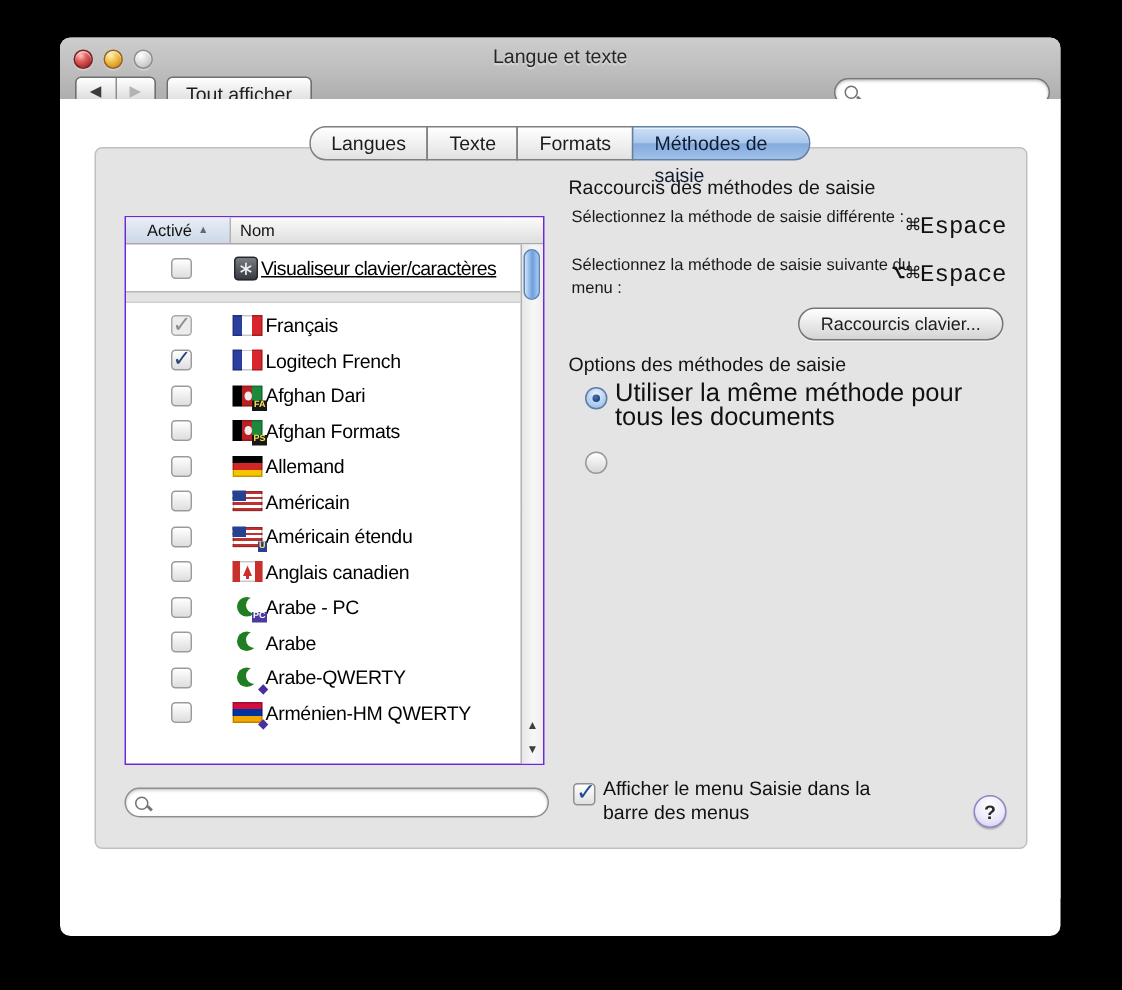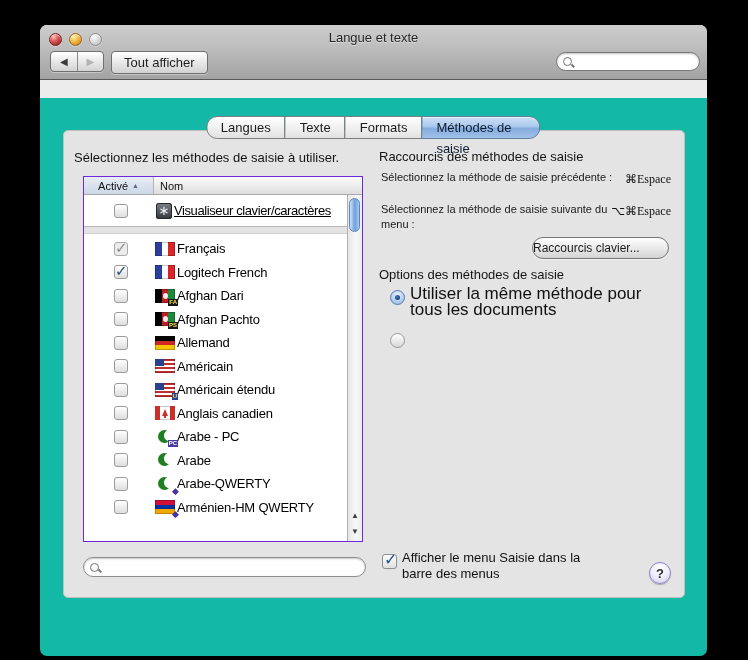--- a/index.html
+++ b/index.html
@@ -26,21 +26,21 @@
   .seg.fwd{color:#b3b3b3;}
   .tbtn{position:absolute;left:71px;top:4px;height:21px;padding:0 12px;border:1px solid #6f6f6f;border-radius:4px;
         background:linear-gradient(#ffffff,#d2d2d2);font-size:13px;color:#1e1e1e;display:flex;align-items:center;
         box-shadow:0 1px 0 rgba(255,255,255,.35);}
   .tsearch{position:absolute;right:7px;top:5px;width:144px;height:19px;border:1px solid #767676;border-radius:10px;
            background:#fff;box-shadow:inset 0 1px 2px rgba(0,0,0,.25);display:flex;align-items:center;box-sizing:border-box;}
   .mag{width:7px;height:7px;border:1.5px solid #737373;border-radius:50%;position:relative;margin:0 4px 0 6px;flex:0 0 auto;}
   .mag::after{content:"";position:absolute;width:4px;height:1.5px;background:#737373;right:-3.5px;bottom:-1px;transform:rotate(45deg);}
   .tsearch input,.lsearch input{border:none;outline:none;background:transparent;flex:1;font-size:12px;min-width:0;font-family:inherit;}
   
-  .content{position:absolute;left:0;top:73px;width:100%;height:558px;background:#14b8a6;border-radius:0 0 7px 7px;}
+  .content{position:absolute;left:0;top:41px;width:100%;height:558px;background:#ffffff;border-radius:0 0 7px 7px;}
   .tabs{position:absolute;top:18px;left:50%;transform:translateX(-50%);display:flex;z-index:3;}
   .tab{height:23px;line-height:21px;padding:0 14px;border:1px solid #7f7f7f;background:linear-gradient(#ffffff,#e2e2e2);
        font-size:13px;color:#1c1c1c;margin-left:-1px;box-sizing:border-box;}
   .tab:first-child{border-radius:11px 0 0 11px;}
   .tab:last-child{border-radius:0 11px 11px 0;}
   .tab.selected{background:linear-gradient(#cde0f7 0%,#a9c7ec 48%,#84abdd 52%,#9fc0ea 100%);border-color:#64809f;
                 box-shadow:inset 0 1px 0 rgba(255,255,255,.55);color:#0e1c30;}
   .tabbox{position:absolute;left:23px;top:32px;width:622px;height:468px;background:#e4e4e4;border:1px solid #c0c0c0;
           border-radius:5px;box-sizing:border-box;}
   .instruction{position:absolute;left:10px;top:19px;font-size:13px;color:#141414;}
@@ -94,23 +94,23 @@
   .thumb{position:absolute;left:1px;top:3px;width:11px;height:34px;border-radius:6px;border:1px solid #5e85ba;box-sizing:border-box;
          background:linear-gradient(90deg,#cfe3f8,#6d9fdd 55%,#a9cbf0);}
   .arrows{position:absolute;left:0;right:0;bottom:2px;}
   .sarrow{height:16px;display:flex;align-items:center;justify-content:center;font-size:8px;color:#3e3e3e;}
   
   .lsearch{position:absolute;left:19px;top:426px;width:283px;height:20px;border:1px solid #8e8e8e;border-radius:10px;
            background:#fff;box-shadow:inset 0 1px 2px rgba(0,0,0,.22);display:flex;align-items:center;box-sizing:border-box;}
   
   .rtitle{position:absolute;left:315px;font-size:13px;color:#141414;}
   .srow-label{position:absolute;left:317px;width:232px;font-size:11px;line-height:15px;color:#1a1a1a;}
-  .srow-code{position:absolute;right:13px;font-size:12px;color:#111;font-family:Liberation Serif, serif;}
+  .srow-code{position:absolute;right:13px;font-size:16px;color:#111;font-family:Liberation Mono, monospace;}
   .kbbtn{position:absolute;left:468px;top:106px;width:137px;height:22px;border:1px solid #757575;border-radius:11px;
-         background:linear-gradient(#ffffff,#d4d4d4);font-size:12px;color:#1b1b1b;display:flex;align-items:center;justify-content:flex-start;
+         background:linear-gradient(#ffffff,#d4d4d4);font-size:12px;color:#1b1b1b;display:flex;align-items:center;justify-content:center;
          box-shadow:0 1px 0 rgba(255,255,255,.5);box-sizing:border-box;}
   .radio{position:absolute;left:326px;width:15px;height:15px;border-radius:50%;border:1px solid #989898;box-sizing:border-box;
          background:linear-gradient(#ffffff,#d7d7d7);}
   .radio.on{background:radial-gradient(circle at 50% 30%,#eaf2fc 0%,#b5d0f2 55%,#8fb5e6 100%);border-color:#5d7ca8;}
   .radio.on::after{content:"";position:absolute;left:4px;top:4px;width:5px;height:5px;border-radius:50%;
                    background:radial-gradient(circle at 40% 35%,#4673b5,#10305e);}
   .rlabel{position:absolute;left:346px;width:258px;font-size:17px;line-height:16px;color:#111;}
   
   .fcheck{position:absolute;left:318px;top:423px;width:15px;height:15px;border:1px solid #8f8f8f;border-radius:3px;
           background:linear-gradient(#ffffff,#e0e0e0);box-sizing:border-box;}
@@ -154,21 +154,20 @@
 
     <div class="content">
       <div class="tabs">
         <div class="tab"><span>Langues</span></div>
         <div class="tab"><span>Texte</span></div>
         <div class="tab"><span>Formats</span></div>
         <div class="tab selected"><span>Méthodes de saisie</span></div>
       </div>
 
       <div class="tabbox">
-        <div class="instruction">Sélectionnez les méthodes de saisie à utiliser.</div>
 
         <div class="list">
           <div class="lheader">
             <div class="hcol1">
               <span>Activé</span>
               <span class="sortarrow">▲</span>
             </div>
             <div class="hcol2">
               <span>Nom</span>
             </div>
@@ -202,21 +201,21 @@
                     <span class="badge">FA</span>
                   </span>
                   <span class="rowlabel">Afghan Dari</span>
                 </div>
                 <div class="row">
                   <span class="cb"></span>
                   <span class="flagwrap">
                     <span class="flag f-af"></span>
                     <span class="badge">PS</span>
                   </span>
-                  <span class="rowlabel">Afghan Pachto</span>
+                  <span class="rowlabel">Afghan Formats</span>
                 </div>
                 <div class="row">
                   <span class="cb"></span>
                   <span class="flagwrap">
                     <span class="flag f-de"></span>
                   </span>
                   <span class="rowlabel">Allemand</span>
                 </div>
                 <div class="row">
                   <span class="cb"></span>
@@ -282,21 +281,21 @@
             </div>
           </div>
         </div>
 
         <div class="lsearch">
           <span class="mag"></span>
           <input placeholder="" style="">
         </div>
 
         <div class="rtitle" style="top:18px">Raccourcis des méthodes de saisie</div>
-        <div class="srow-label" style="top:39px">Sélectionnez la méthode de saisie précédente :</div>
+        <div class="srow-label" style="top:39px">Sélectionnez la méthode de saisie différente :</div>
         <div class="srow-code" style="top:41px">⌘Espace</div>
         <div class="srow-label" style="top:71px">Sélectionnez la méthode de saisie suivante du menu :</div>
         <div class="srow-code" style="top:73px">⌥⌘Espace</div>
         <div class="kbbtn">
             <span>Raccourcis clavier...</span>
           </div>
 
         <div class="rtitle" style="top:136px">Options des méthodes de saisie</div>
         <div class="radio on" style="top:159px" id="radio0"></div>
         <div class="rlabel" style="top:155px">Utiliser la même méthode pour tous les documents</div>

